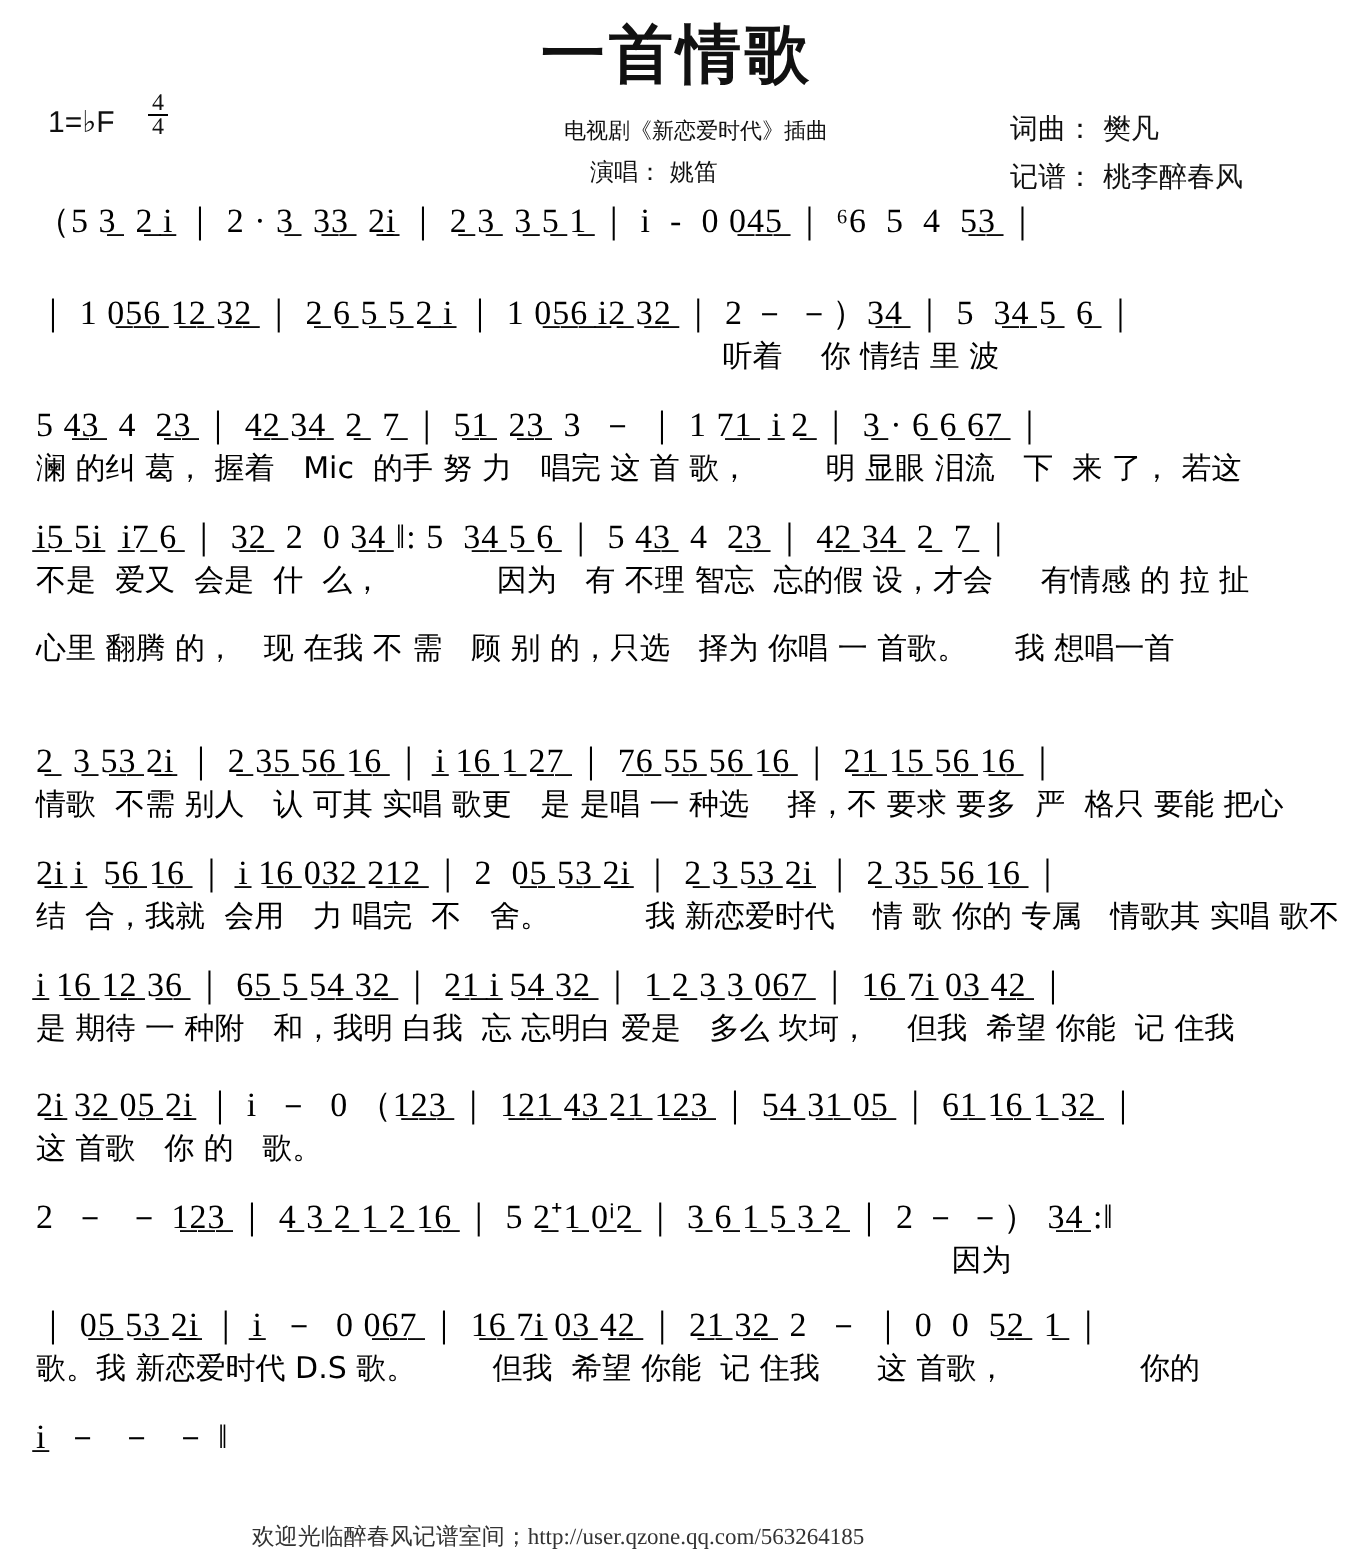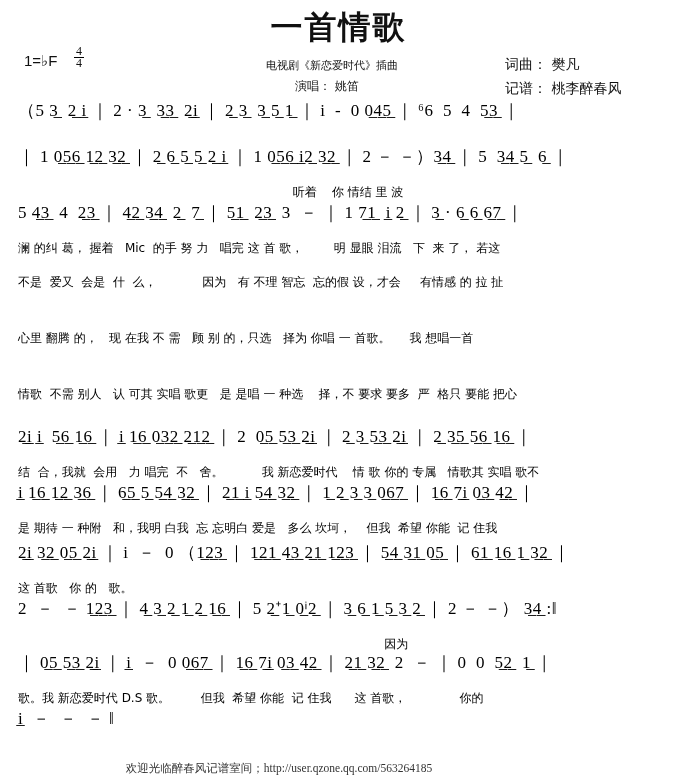--- a/index.html
+++ b/index.html
@@ -32,21 +32,21 @@
     position:absolute;left:74px;top:46px;
     font-family:"Liberation Serif", serif;
     font-size:12px;
     line-height:11px;
     text-align:center;
   }
   .meter span{display:block;}
   .meter .top{border-bottom:1.3px solid #000;padding:0 2px;}
 
   .subinfo{
-    position:absolute;left:266px;top:58px;
+    position:absolute;left:282px;top:58px;
     font-family:"DejaVu Sans", sans-serif;
     font-size:11px;
     white-space:nowrap;
   }
   .subinfo2{
     position:absolute;left:295px;top:78px;
     font-family:"DejaVu Sans", sans-serif;
     font-size:12px;
     white-space:nowrap;
     text-align:right;
@@ -73,25 +73,25 @@
   }
   .notes{
     font-size:17px;
     letter-spacing:0.5px;
     white-space:pre;
     line-height:22px;
     color:#000;
   }
   .lyrics{
     font-family:"DejaVu Sans", sans-serif;
-    font-size:12px;
+    font-size:15px;
     white-space:pre;
     line-height:16px;
     color:#000;
-    margin-top:16px;
+    margin-top:2px;
   }
 
   
   .footer{
     position:absolute;left:0;bottom:8px;width:558px;
     text-align:center;
     font-family:"Liberation Serif", serif;
     font-size:11.5px;
     color:#333;
   }
@@ -123,26 +123,28 @@
   </div>
   <div class="sysrow" style="top:146px">
     <div class="notes">｜ 1 0̲5̲6̲ 1̲2̲ 3̲2̲ ｜ 2̲ 6̲ 5̲ 5̲ 2̲ i̲ ｜ 1 0̲5̲6̲ i̲2̲ 3̲2̲ ｜ 2 － －）3̲4̲ ｜ 5  3̲4̲ 5̲  6̲ ｜</div>
     <div class="lyrics">                                                                        听着    你 情结 里 波</div>
   </div>
   <div class="sysrow" style="top:202px">
     <div class="notes">5 4̲3̲  4  2̲3̲ ｜ 4̲2̲ 3̲4̲  2̲  7̲ ｜ 5̲1̲  2̲3̲  3  － ｜ 1 7̲1̲  i̲ 2̲ ｜ 3̲ · 6̲ 6̲ 6̲7̲ ｜</div>
     <div class="lyrics">澜 的纠 葛， 握着   Mic  的手 努 力   唱完 这 首 歌，        明 显眼 泪流   下  来 了， 若这</div>
   </div>
   <div class="sysrow" style="top:258px">
+    <div class="notes">i̲5̲ 5̲i̲  i̲7̲ 6̲ ｜ 3̲2̲  2  0 3̲4̲ ‖: 5  3̲4̲ 5̲ 6̲ ｜ 5 4̲3̲  4  2̲3̲ ｜ 4̲2̲ 3̲4̲  2̲  7̲ ｜</div>
     <div class="lyrics">不是  爱又  会是  什  么，            因为   有 不理 智忘  忘的假 设，才会     有情感 的 拉 扯</div>
   </div>
   <div class="sysrow" style="top:314px">
     <div class="lyrics">心里 翻腾 的，   现 在我 不 需   顾 别 的，只选   择为 你唱 一 首歌。     我 想唱一首</div>
   </div>
   <div class="sysrow" style="top:370px">
+    <div class="notes">2̲  3̲ 5̲3̲ 2̲i̲ ｜ 2̲ 3̲5̲ 5̲6̲ 1̲6̲ ｜ i̲ 1̲6̲ 1̲ 2̲7̲ ｜ 7̲6̲ 5̲5̲ 5̲6̲ 1̲6̲ ｜ 2̲1̲ 1̲5̲ 5̲6̲ 1̲6̲ ｜</div>
     <div class="lyrics">情歌  不需 别人   认 可其 实唱 歌更   是 是唱 一 种选    择，不 要求 要多  严  格只 要能 把心</div>
   </div>
   <div class="sysrow" style="top:426px">
     <div class="notes">2̲i̲ i̲  5̲6̲ 1̲6̲ ｜ i̲ 1̲6̲ 0̲3̲2̲ 2̲1̲2̲ ｜ 2  0̲5̲ 5̲3̲ 2̲i̲ ｜ 2̲ 3̲ 5̲3̲ 2̲i̲ ｜ 2̲ 3̲5̲ 5̲6̲ 1̲6̲ ｜</div>
     <div class="lyrics">结  合，我就  会用   力 唱完  不   舍。          我 新恋爱时代    情 歌 你的 专属   情歌其 实唱 歌不</div>
   </div>
   <div class="sysrow" style="top:482px">
     <div class="notes">i̲ 1̲6̲ 1̲2̲ 3̲6̲ ｜ 6̲5̲ 5̲ 5̲4̲ 3̲2̲ ｜ 2̲1̲ i̲ 5̲4̲ 3̲2̲ ｜ 1̲ 2̲ 3̲ 3̲ 0̲6̲7̲ ｜ 1̲6̲ 7̲i̲ 0̲3̲ 4̲2̲ ｜</div>
     <div class="lyrics">是 期待 一 种附   和，我明 白我  忘 忘明白 爱是   多么 坎坷，    但我  希望 你能  记 住我</div>
   </div>

